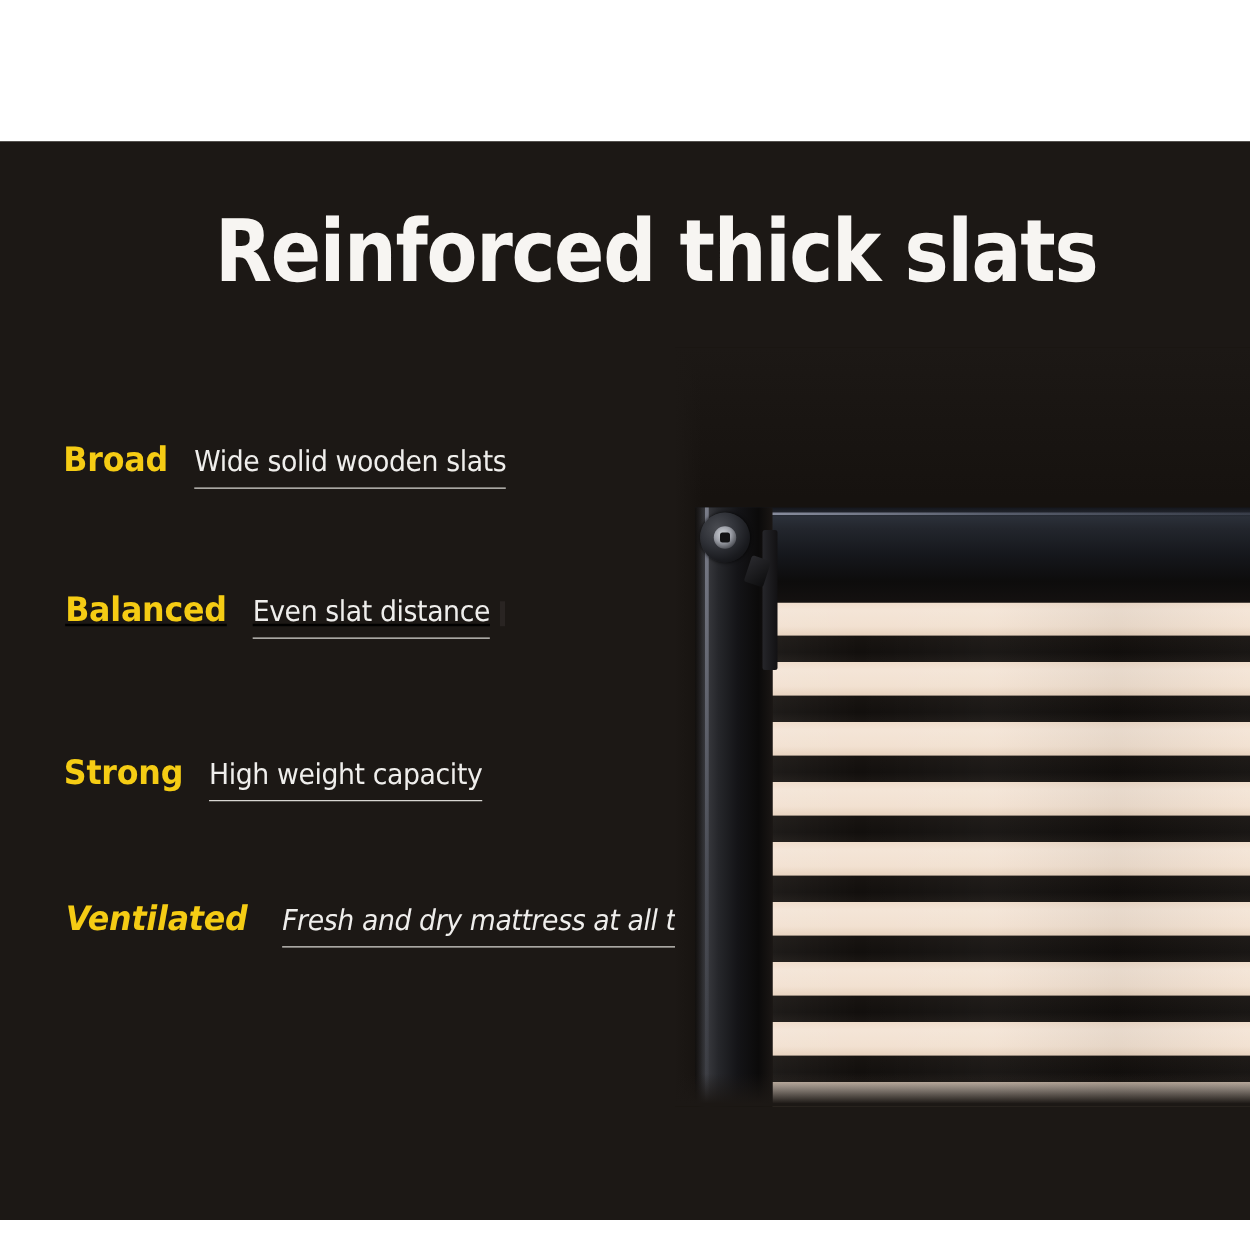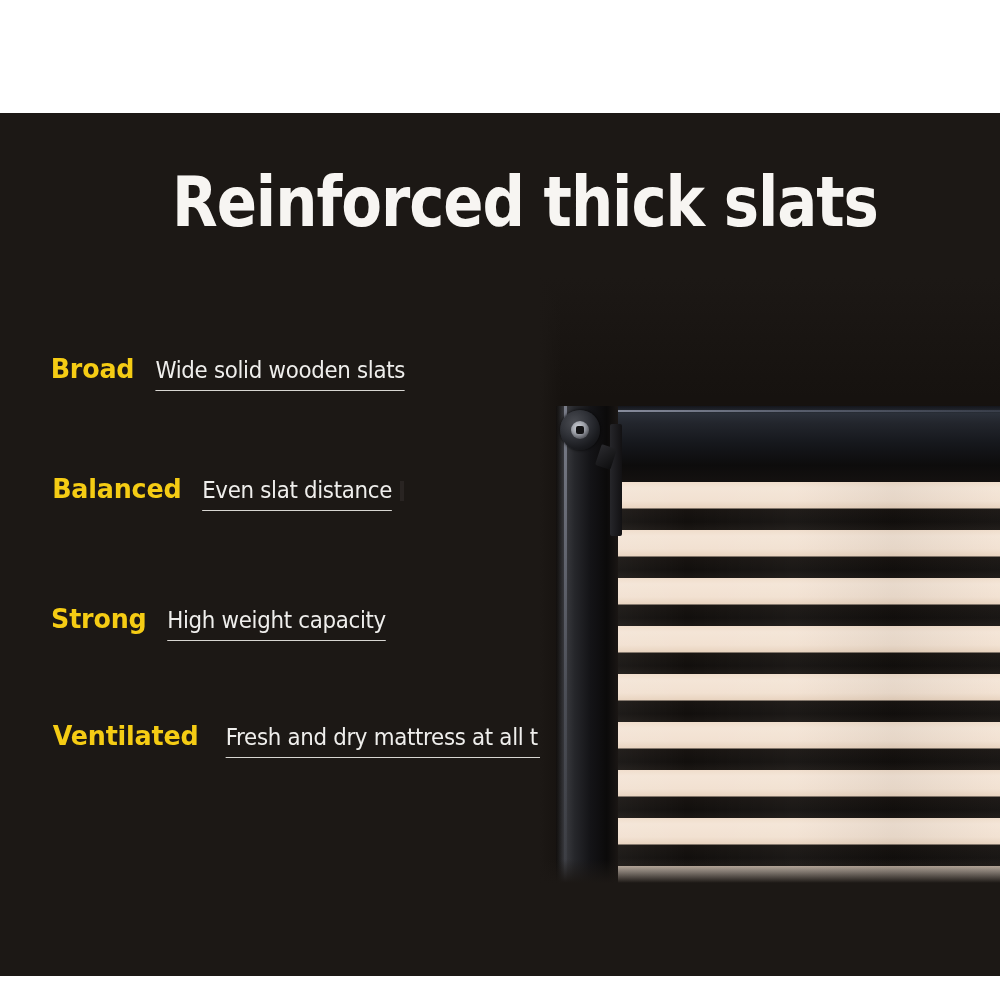--- a/index.html
+++ b/index.html
@@ -57,23 +57,23 @@
     width: 520px;
   }
   .feature-row {
     position: absolute;
     left: 0;
     display: flex;
     align-items: baseline;
     white-space: nowrap;
   }
   .feature-row.r0 { top: 0px; text-align: right; }
-  .feature-row.r1 { top: 120px; }
+  .feature-row.r1 { top: 120px; text-decoration: underline; }
   .feature-row.r2 { top: 250px; }
-  .feature-row.r3 { top: 367px; }
+  .feature-row.r3 { top: 367px; font-style: italic; }
 
   .feature-key {
     color: #f5cc14;
     font-family: "DejaVu Sans", sans-serif;
     font-size: 27px;
     font-weight: bold;
     letter-spacing: -0.2px;
     transform: scaleX(0.94);
     transform-origin: left baseline;
   }

